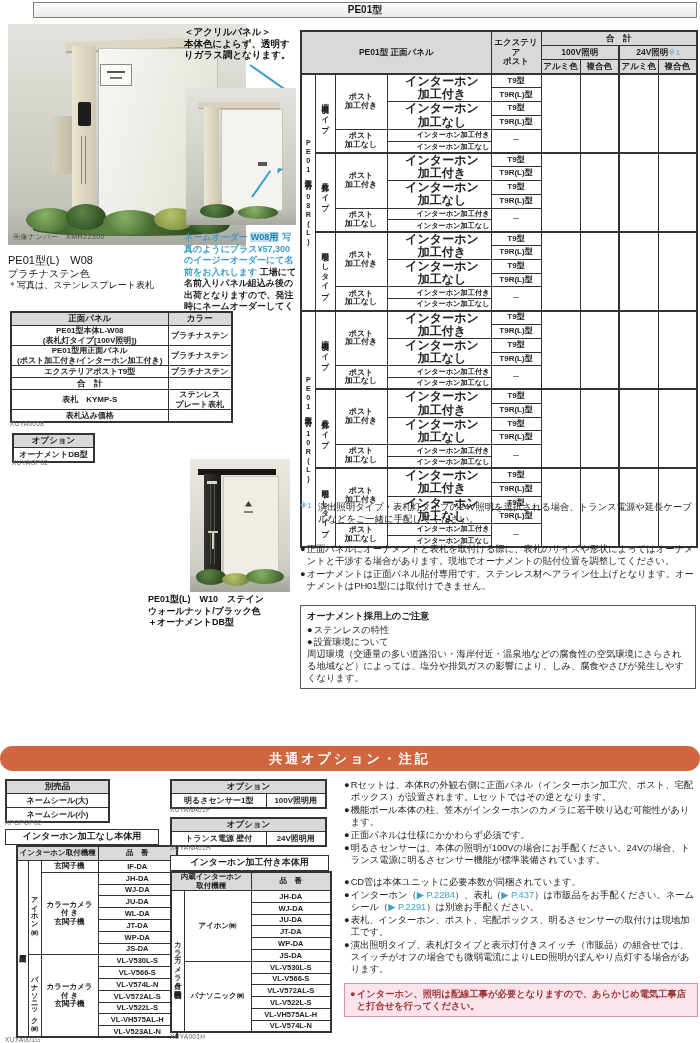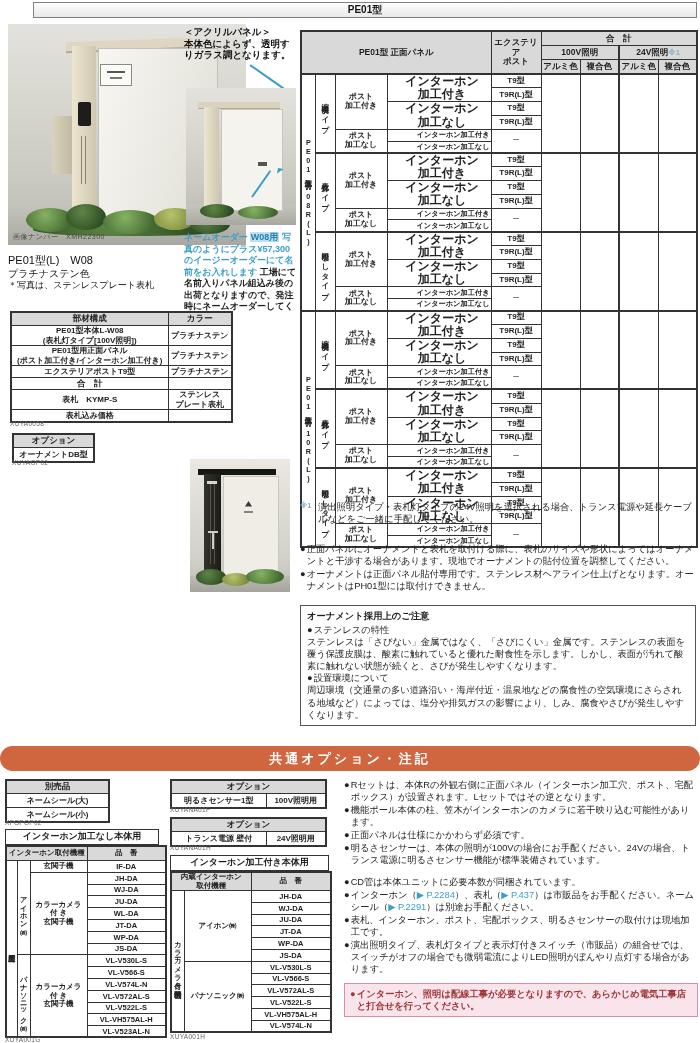--- a/index.html
+++ b/index.html
@@ -93,21 +93,21 @@
   .banner{position:absolute;left:0;top:746px;width:700px;height:25px;background:#d0663f;border-radius:13px;
     color:#fff;font-weight:bold;font-size:13px;text-align:center;line-height:25px;letter-spacing:3px;}
   
   .sep{left:5px;top:779px;width:105px;}
   .sep th{font-size:8.5px;height:12px;}
   .sep td{font-size:8px;height:13px;font-weight:600;}
   .ttl{position:absolute;border:1.5px solid #333;font-weight:bold;font-size:9px;text-align:center;height:14px;line-height:13px;background:#fff;}
   .ptab th{font-size:7.5px;line-height:1.1;}
   .ptab td{font-size:7.5px;font-weight:600;}
   .ptab tbody tr{height:11.8px;}
-  .ptab1{left:5px;top:845px;width:160px;}
+  .ptab1{left:16px;top:845px;width:160px;}
   .ptab1 th{height:13px;}
   .ptab2{left:170px;top:871px;width:160px;}
   .ptab2 th{height:17px;}
   .c-outer .vtext,.c-maker .vtext{font-size:7.2px;letter-spacing:0;}
   .c-type2{font-size:7.2px;line-height:1.12;}
   .c-part{font-size:7.6px;}
   .notes{position:absolute;left:344px;top:779px;width:354px;}
   .ng2{margin-top:9px;}
   .warn{display:flex;margin-top:8px;border:1px solid #d890a4;background:#f8e4ea;color:#a03636;
     padding:4px 5px;font-size:9.3px;line-height:1.3;font-weight:bold;}
@@ -168,21 +168,21 @@
     <div class="l3">＊写真は、ステンレスプレート表札</div>
   </div>
 
   <table class="t parts">
     <colgroup>
         <col style="width:157px">
         <col>
       </colgroup>
     <tbody>
         <tr style="height:12px">
-          <th>部材構成</th>
+          <th>正面パネル</th>
           <th>カラー</th>
         </tr>
     <tr style="height:20px">
           <td class="pre">PE01型本体L-W08
 (表札灯タイプ[100V照明])</td>
           <td>プラチナステン</td>
         </tr>
     <tr style="height:20px">
           <td class="pre">PE01型用正面パネル
 (ポスト加工付き/インターホン加工付き)</td>
@@ -228,20 +228,25 @@
     <div style="position:absolute;left:20px;top:25px;width:1px;height:80px;background:#55554c;box-shadow:4px 0 0 #55554c;"></div>
     <div style="position:absolute;left:17px;top:22px;width:10px;height:3px;background:#d8d6cc;"></div>
     <div style="position:absolute;left:18px;top:72px;width:10px;height:2px;background:#cfcdc3;"></div>
     <div style="position:absolute;left:22px;top:74px;width:2px;height:16px;background:#cfcdc3;"></div>
     <div style="position:absolute;left:33px;top:17px;width:54px;height:99px;background:#efede6;border:1px solid #c9c7bd;"></div>
     <div style="position:absolute;left:55px;top:42px;width:7px;height:7px;background:#3a3a35;clip-path:polygon(50% 0,100% 80%,0 80%);"></div>
     <div style="position:absolute;left:54px;top:52px;width:9px;height:2px;background:#83837b;"></div>
     <i class="pl d" style="left:6px;top:110px;width:30px;height:16px;"></i>
     <i class="pl y" style="left:32px;top:114px;width:28px;height:13px;"></i>
     <i class="pl" style="left:56px;top:110px;width:38px;height:15px;"></i>
+  </div>
+  <div class="prod2">
+    <div>PE01型(L)　W10　ステイン</div>
+    <div>ウォールナット/ブラック色</div>
+    <div>＋オーナメントDB型</div>
   </div>
 
   <table class="t spec">
     <colgroup>
       <col style="width:14px">
         <col style="width:20px">
         <col style="width:52px">
         <col style="width:104px">
       <col style="width:50px">
         <col style="width:39px">
@@ -493,21 +498,20 @@
       </div>
     <div class="bullet">
         <span class="dot">●</span>
         <span>オーナメントは正面パネル貼付専用です。ステンレス材ヘアライン仕上げとなります。オーナメントはPH01型には取付けできません。</span>
       </div>
   </div>
 
   <div class="obox">
     <div class="obx-h">オーナメント採用上のご注意</div>
     <div><span class="dot">●</span><span>ステンレスの特性</span></div>
-    <div>ステンレスは「さびない」金属ではなく、「さびにくい」金属です。ステンレスの表面を覆う保護皮膜は、酸素に触れていると優れた耐食性を示します。しかし、表面が汚れて酸素に触れない状態が続くと、さびが発生しやすくなります。</div>
     <div><span class="dot">●</span><span>設置環境について</span></div>
     <div>周辺環境（交通量の多い道路沿い・海岸付近・温泉地などの腐食性の空気環境にさらされる地域など）によっては、塩分や排気ガスの影響により、しみ、腐食やさびが発生しやすくなります。</div>
   </div>
 
   <div class="banner">共通オプション・注記</div>
 
   <table class="t sep">
     <tbody>
         <tr>
           <th>別売品</th>

